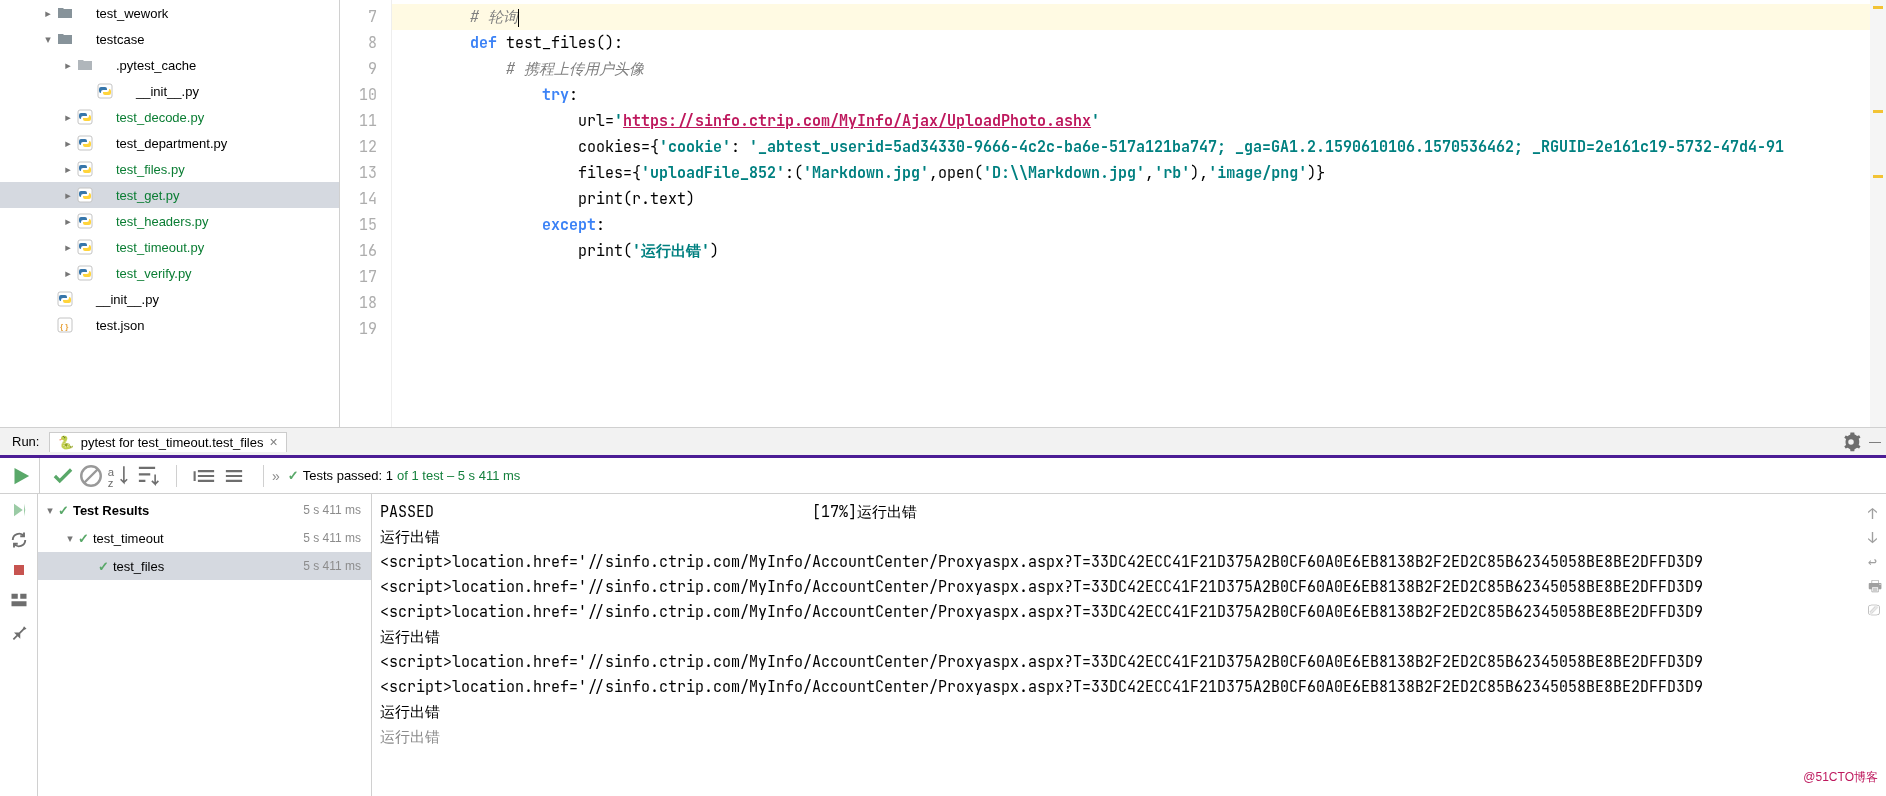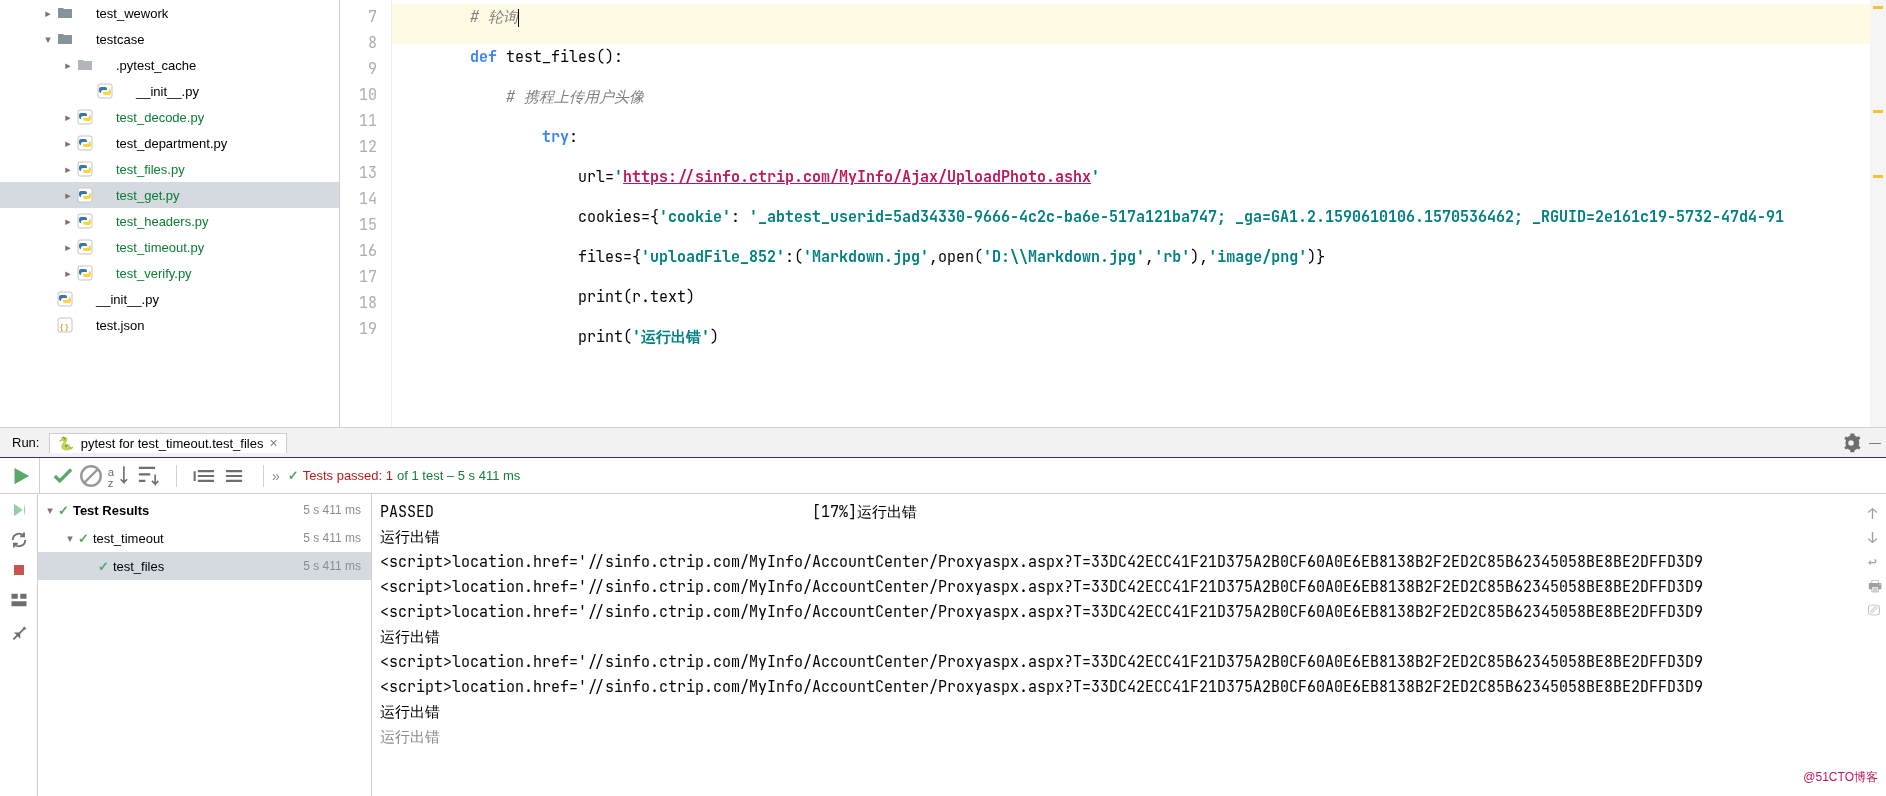--- a/index.html
+++ b/index.html
@@ -12,46 +12,46 @@
 .chevron { width: 16px; text-align: center; color: #767676; cursor: pointer; user-select: none; font-size: 11px; }
 .chevron.blank { visibility: hidden; }
 .fi { width: 18px; height: 18px; display: inline-flex; align-items: center; justify-content: center; margin-right: 4px; }
 .fi svg { width: 16px; height: 16px; }
 .fname { color: #000; margin-left: 18px; }
 .fname.green { color: #0a7d33; }
 .editor { flex: 1; display: flex; position: relative; background: #fff; font-family: "JetBrains Mono", Consolas, monospace; font-size: 15px; }
 .gutter { width: 52px; background: #fff; border-right: 1px solid #eee; text-align: right; color: #adadad; padding-top: 4px; }
 .gutter div { height: 26px; padding-right: 14px; line-height: 26px; }
 .code { flex: 1; padding-top: 4px; overflow: hidden; position: relative; }
-.code-line { height: 40px; line-height: 26px; white-space: pre; padding-left: 6px; }
+.code-line { height: 26px; line-height: 26px; white-space: pre; padding-left: 6px; }
 .code-line.caret { background: #fffae3; }
 .cm-comment { color: #808080; font-style: italic; }
 .cm-kw { color: #3b82f6; font-weight: bold; }
 .cm-fn { color: #000; }
 .cm-str { color: #008080; font-weight: bold; }
 .cm-link { color: #be185d; font-weight: bold; text-decoration: underline; }
 .cm-num { color: #0000ff; }
 .cursor-bar { display: inline-block; width: 1px; height: 18px; background: #000; vertical-align: middle; }
 .editor-scroll { position: absolute; right: 0; top: 0; width: 16px; height: 100%; background: #f5f5f5; }
 .editor-scroll .mark { position: absolute; right: 3px; width: 10px; height: 3px; }
-.run-header { display: flex; align-items: center; height: 30px; border-bottom: 1px solid #4c1d95; padding-left: 12px; gap: 2px; background: #f2f2f2; }
+.run-header { display: flex; align-items: center; height: 30px; border-bottom: 3px solid #4c1d95; padding-left: 12px; gap: 2px; background: #f2f2f2; }
 .run-header .label { font-size: 13px; color: #000; margin-right: 8px; }
 .run-tab { background: #fff; border: 1px solid #ccc; border-bottom: none; padding: 2px 8px; font-size: 13px; display: flex; align-items: center; gap: 6px; }
 .run-tab .close { color: #808080; cursor: pointer; font-size: 14px; line-height: 1; }
 .run-header .spacer { flex: 1; }
 .hicon { width: 22px; height: 22px; display: inline-flex; align-items: center; justify-content: center; color: #6e6e6e; cursor: pointer; }
 .toolbar2 { display: flex; align-items: center; height: 36px; border-bottom: 1px solid #d0d0d0; background: #fff; gap: 2px; padding-left: 2px; }
 .tb-left { width: 38px; border-right: 1px solid #d0d0d0; height: 100%; display: flex; align-items: center; justify-content: center; }
 .tb-group { display: flex; align-items: center; gap: 2px; padding: 0 8px; }
 .tb-sep { width: 1px; height: 22px; background: #d0d0d0; margin: 0 6px; }
 .tbicon { width: 26px; height: 26px; display: inline-flex; align-items: center; justify-content: center; color: #6e6e6e; cursor: pointer; border-radius: 3px; }
 .tbicon.green { color: #59a869; }
 .tbicon.grey svg { opacity: 0.7; }
 .test-summary { font-size: 13px; display: flex; align-items: center; gap: 4px; }
-.test-summary .passed { color: #b91c1c; text-align: center; }
+.test-summary .passed { color: #000000; text-align: center; }
 .test-summary .grey { color: #15803d; }
 .lower-body { display: flex; flex: 1; overflow: hidden; }
 .left-strip { width: 38px; border-right: 1px solid #d0d0d0; background: #fff; display: flex; flex-direction: column; align-items: center; padding-top: 6px; gap: 10px; }
 .lsicon { width: 20px; height: 20px; color: #6e6e6e; cursor: pointer; display: flex; align-items: center; justify-content: center; }
 .lsicon.green { color: #59a869; }
 .results-tree { width: 334px; border-right: 1px solid #d0d0d0; background: #fff; font-size: 13px; padding-top: 2px; }
 .res-row { display: flex; align-items: center; height: 28px; }
 .res-row.selected { background: #d5d9e0; }
 .res-name { flex: 1; display: flex; align-items: center; gap: 4px; }
 .res-time { color: #8c8c8c; padding-right: 10px; font-size: 12px; }
@@ -224,20 +224,21 @@
         </div>
       <div class="code">
         <div class="code-line caret"><span>        </span><span class="cm-comment"># 轮询</span><span class="cursor-bar"></span></div>
         <div class="code-line"><span>        </span><span class="cm-kw">def</span><span class="cm-fn"> test_files</span><span>():</span></div>
         <div class="code-line"><span>            </span><span class="cm-comment"># 携程上传用户头像</span></div>
         <div class="code-line"><span>                </span><span class="cm-kw">try</span><span>:</span></div>
         <div class="code-line"><span>                    </span><span>url=</span><span class="cm-str">'</span><span class="cm-link">https://sinfo.ctrip.com/MyInfo/Ajax/UploadPhoto.ashx</span><span class="cm-str">'</span></div>
         <div class="code-line"><span>                    </span><span>cookies={</span><span class="cm-str">'cookie'</span><span>: </span><span class="cm-str">'_abtest_userid=5ad34330-9666-4c2c-ba6e-517a121ba747; _ga=GA1.2.1590610106.1570536462; _RGUID=2e161c19-5732-47d4-91</span></div>
         <div class="code-line"><span>                    </span><span>files={</span><span class="cm-str">'uploadFile_852'</span><span>:(</span><span class="cm-str">'Markdown.jpg'</span><span>,open(</span><span class="cm-str">'D:\\Markdown.jpg'</span><span>,</span><span class="cm-str">'rb'</span><span>),</span><span class="cm-str">'image/png'</span><span>)}</span></div>
         <div class="code-line"><span>                    </span><span>print(r.text)</span></div>
+        <div class="code-line"><span>                </span><span class="cm-kw">except</span><span>:</span></div>
         <div class="code-line"><span>                    </span><span>print(</span><span class="cm-str">'运行出错'</span><span>)</span></div>
         <div class="code-line"></div>
       </div>
       <div class="editor-scroll">
         <div class="mark" style="top:6px;background:#f2c335"></div>
         <div class="mark" style="top:110px;background:#f2c335"></div>
         <div class="mark" style="top:175px;background:#f2c335"></div>
       </div>
     </div>
   </div>

